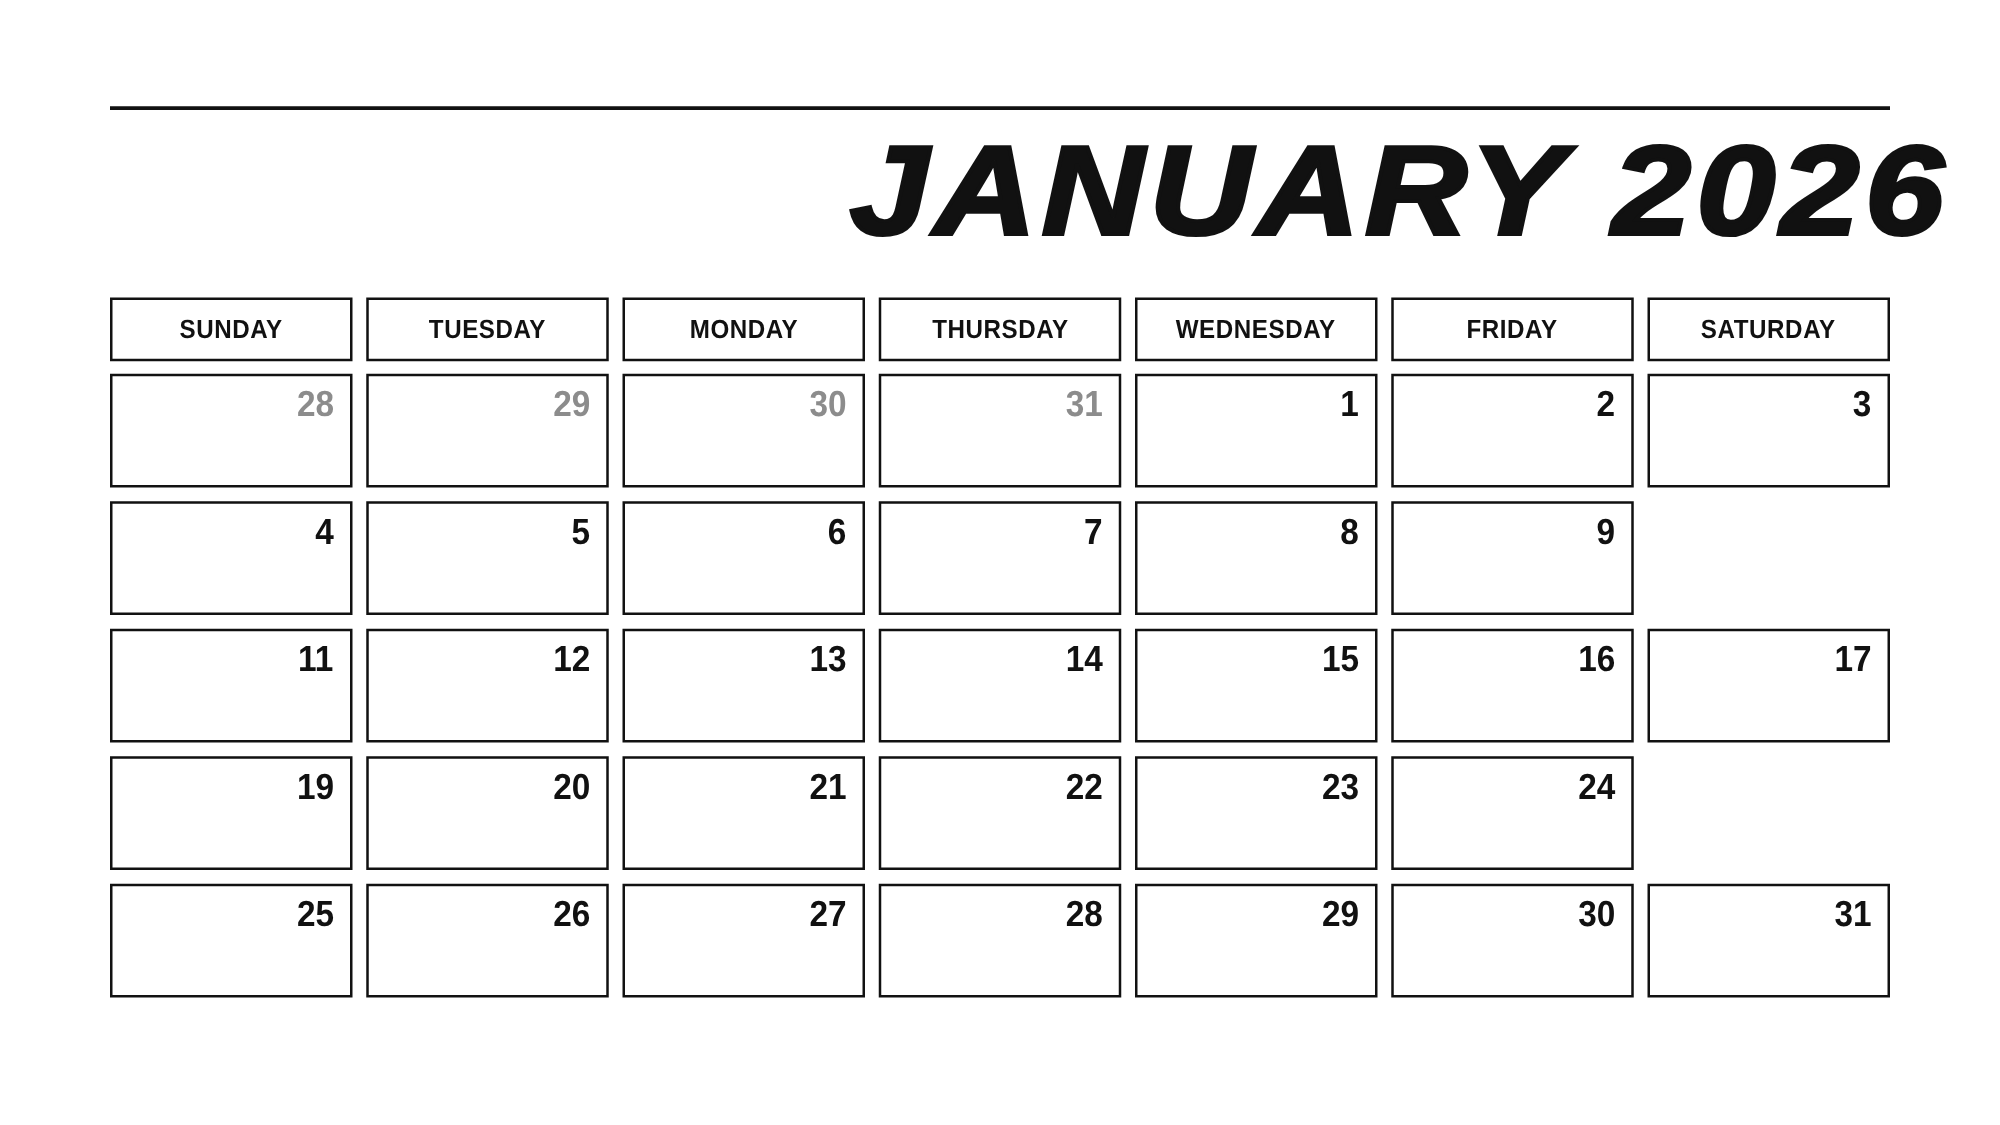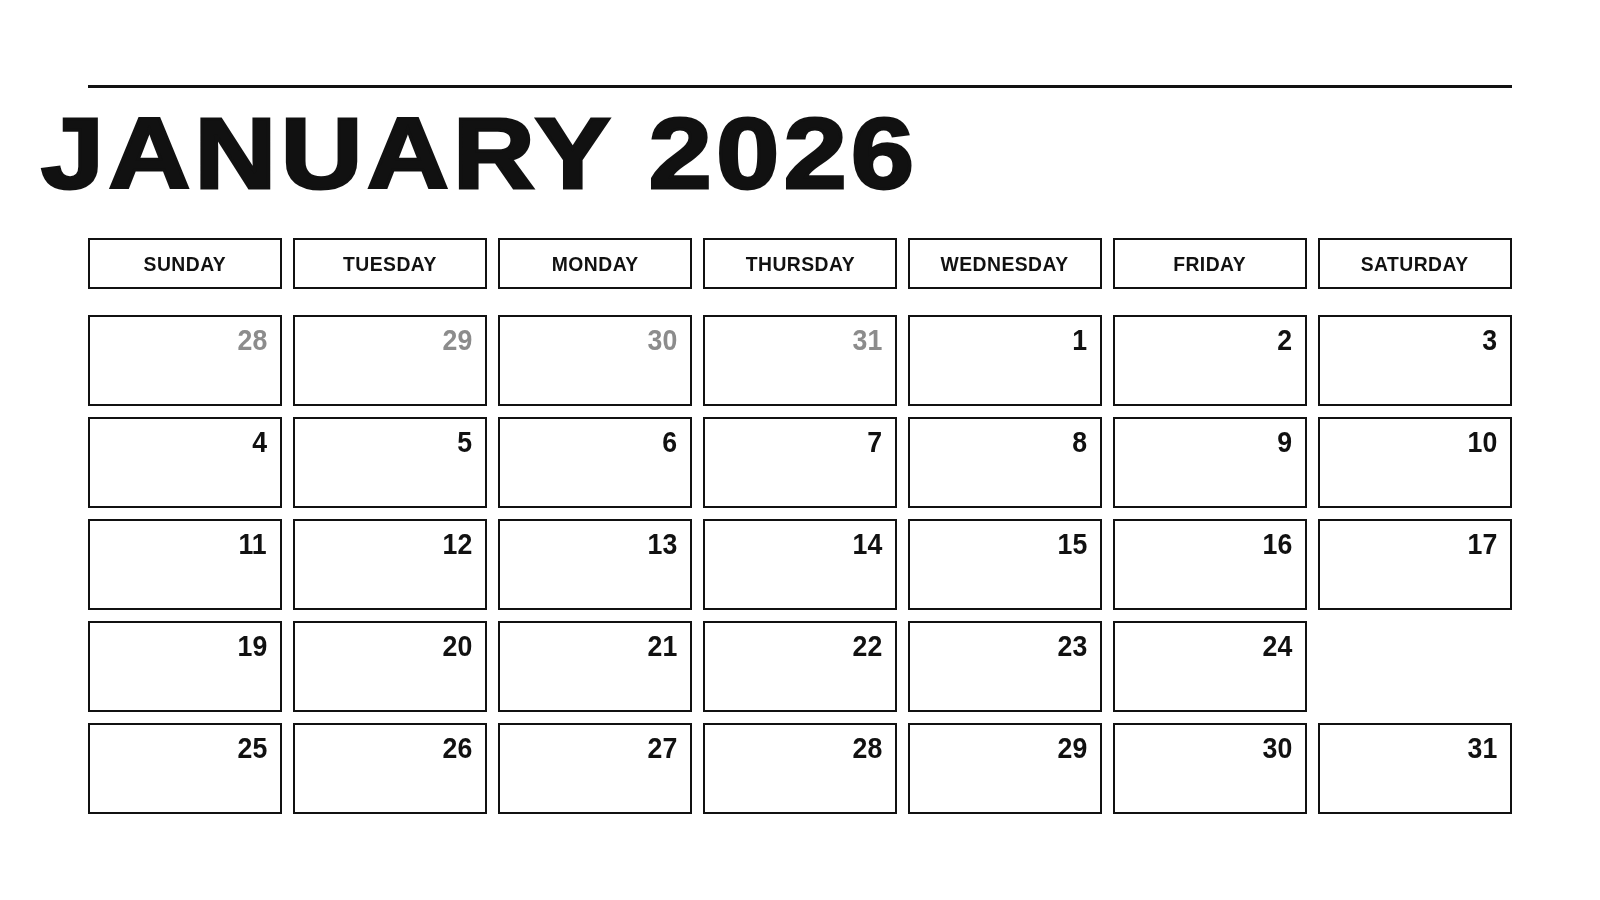--- a/index.html
+++ b/index.html
@@ -22,21 +22,22 @@
   .top-rule {
     position: absolute;
     left: 88px; top: 85px;
     width: 1424px; height: 3px;
     background: var(--ink);
   }
   .title-wrap {
     position: absolute;
     left: 88px; top: 103px;
     width: 1424px;
-    text-align: left;
+    text-align: right;
+    font-style: italic;
   }
   .month-title {
     display: inline-block;
     font-size: 101px;
     line-height: 1.0;
     font-weight: bold;
     letter-spacing: 4px;
     color: var(--ink);
     -webkit-text-stroke: 3px var(--ink);
     transform: scaleX(1.12);
@@ -45,21 +46,21 @@
   }
   .calendar {
     position: absolute;
     left: 88px; top: 238px;
     width: 1424px;
   }
   .weekday-row {
     display: grid;
     grid-template-columns: repeat(7, 1fr);
     column-gap: 11px;
-    margin-bottom: 26px;
+    margin-bottom: 10px;
   }
   .weekday-cell {
     height: 51px;
     border: 2.5px solid var(--ink);
     background: var(--paper);
     display: flex;
     align-items: center;
     justify-content: center;
     font-weight: bold;
     font-size: 21px;
@@ -167,23 +168,20 @@
           </div>
           <div class="day-cell">
             <span class="day-number">7</span>
           </div>
           <div class="day-cell">
             <span class="day-number">8</span>
           </div>
           <div class="day-cell">
             <span class="day-number">9</span>
           </div>
-          <div class="day-cell">
-            <span class="day-number">10</span>
-          </div>
         </div>
         <div class="week-row">
           <div class="day-cell">
             <span class="day-number">11</span>
           </div>
           <div class="day-cell">
             <span class="day-number">12</span>
           </div>
           <div class="day-cell">
             <span class="day-number">13</span>

